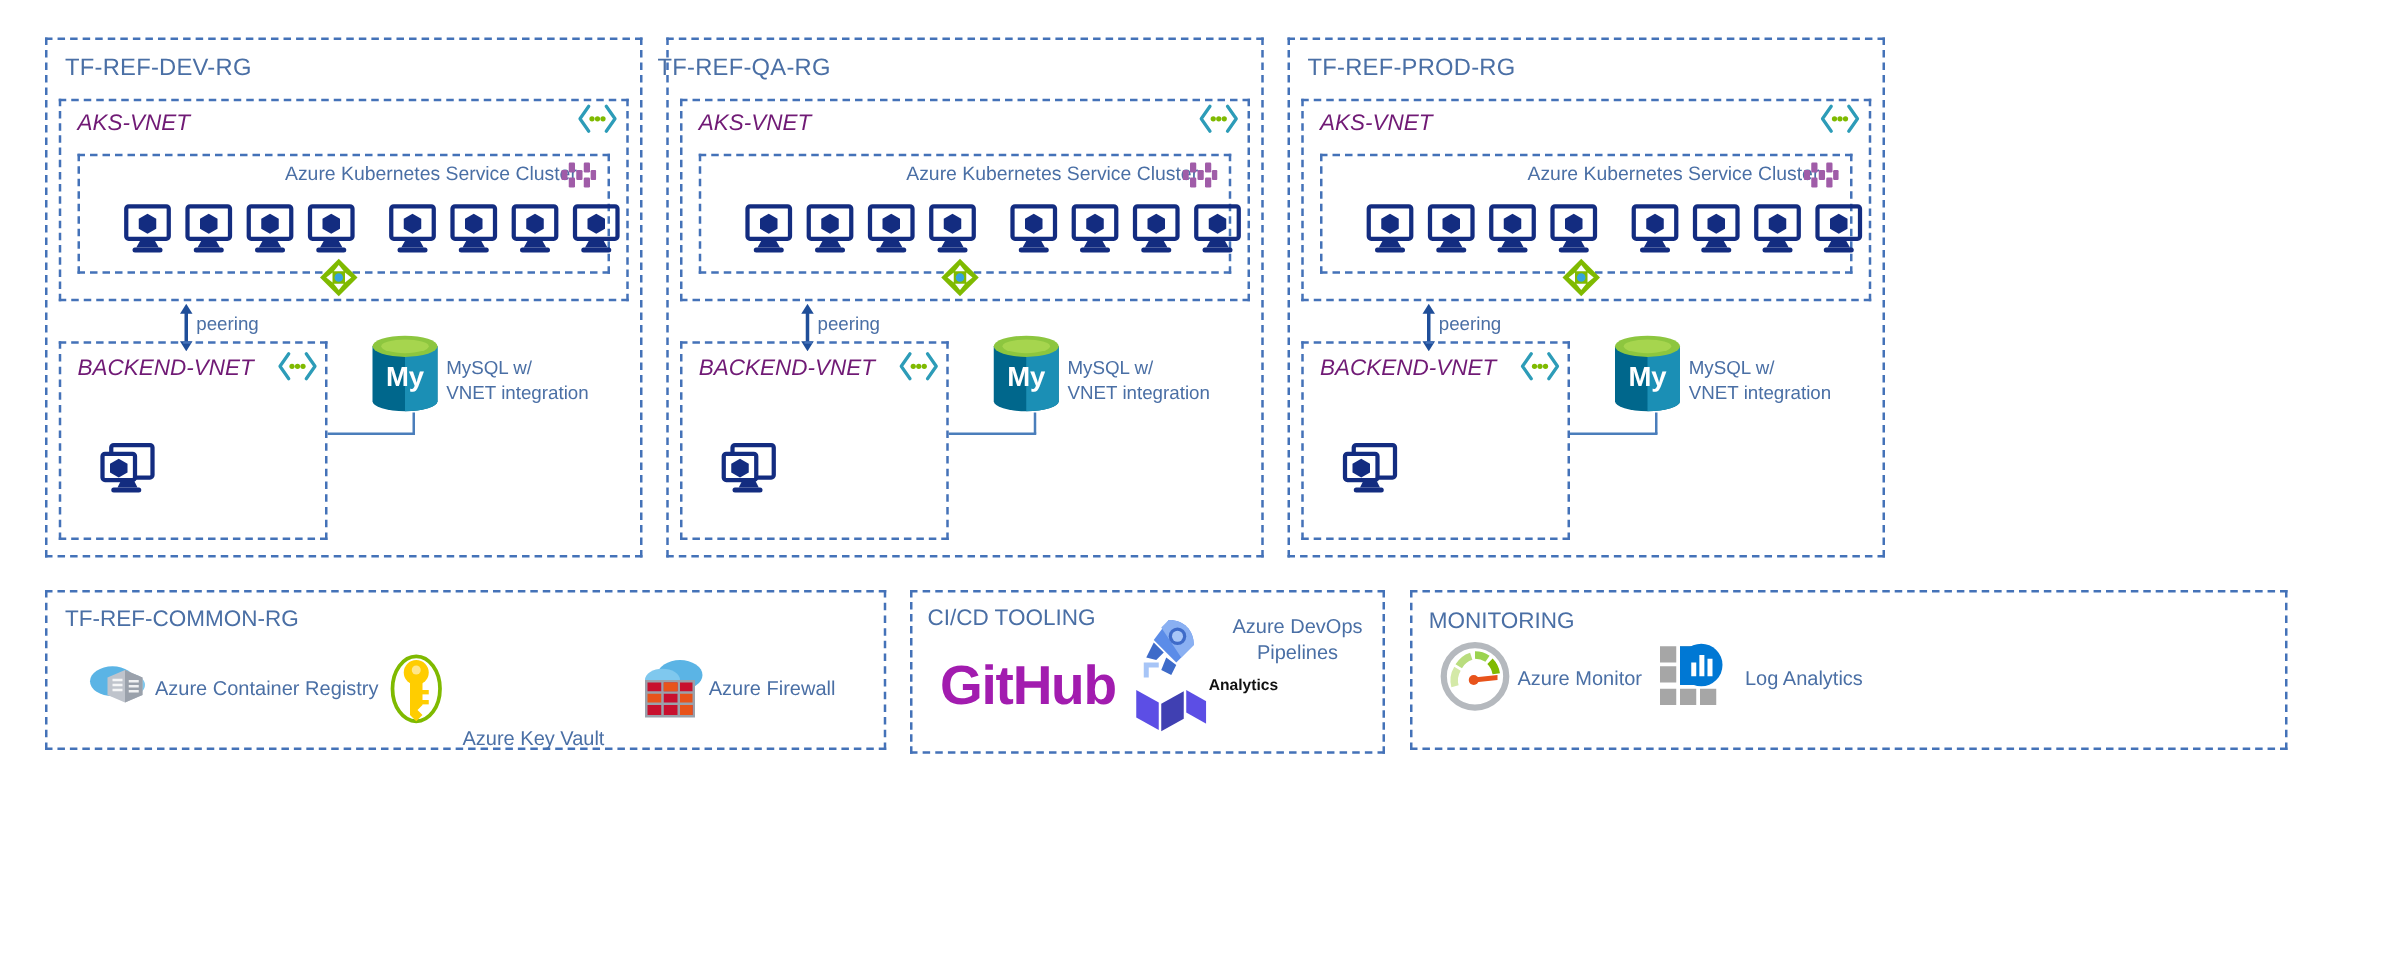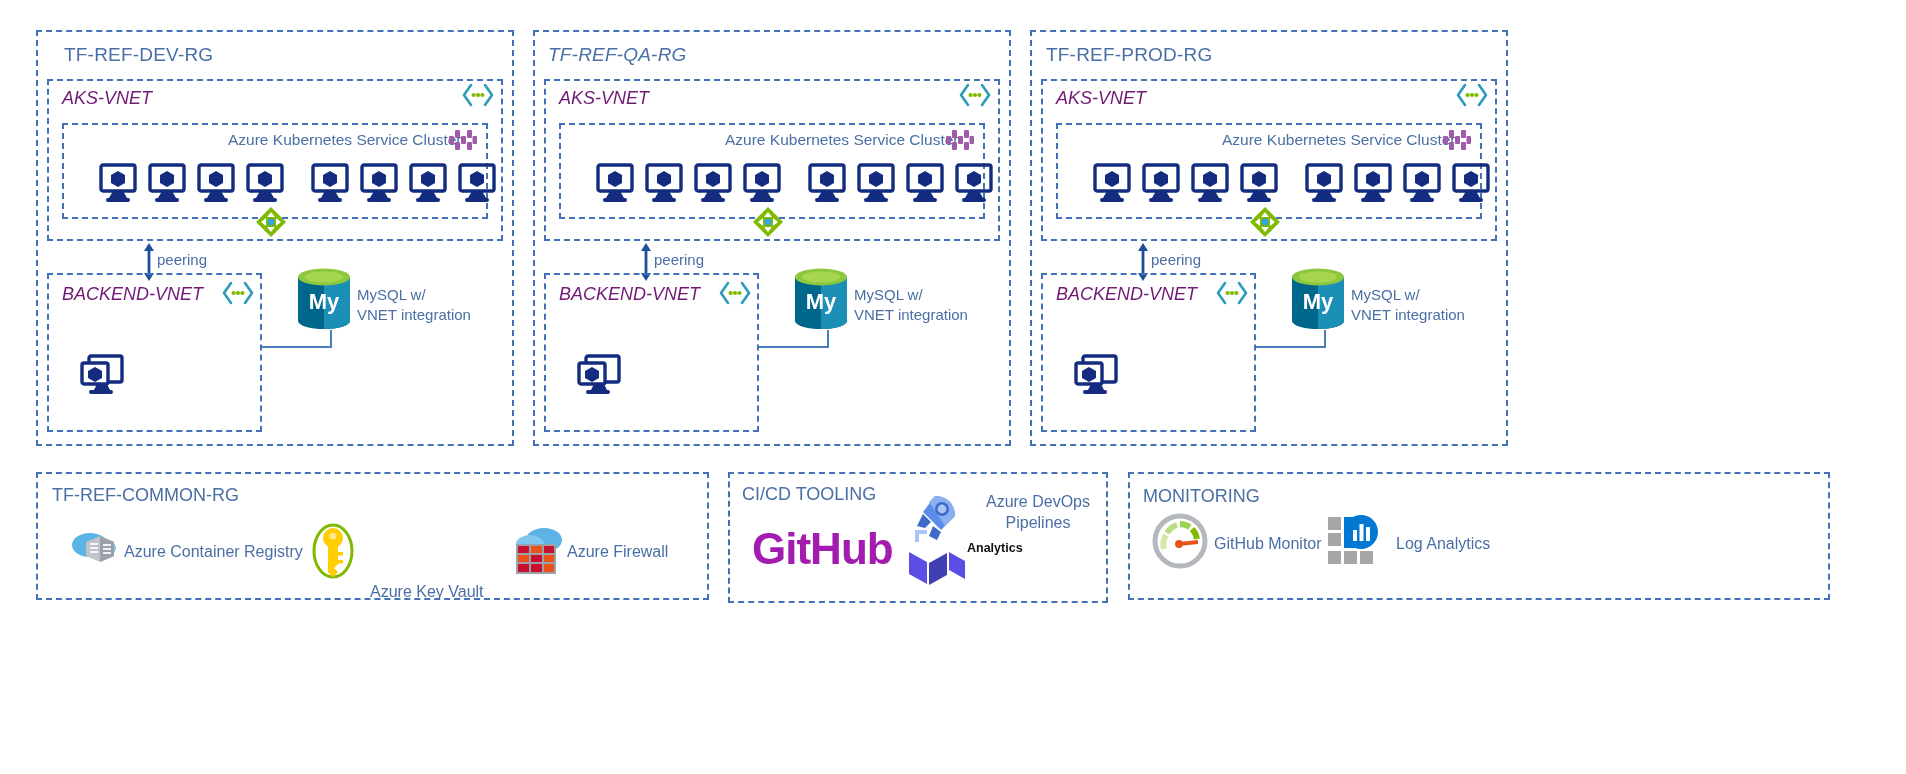--- a/index.html
+++ b/index.html
@@ -67,21 +67,21 @@
   }
   .ico{position:absolute;}
   .line{position:absolute;background:#4A7EBB;}
 </style>
 </head>
 <body>
 
 <div class="stage">
 
   <div class="dash" style="left:36px;top:30px;width:478px;height:416px;"></div>
-  <div class="rg-title" style="left:52px;top:44px;margin-left:12px;">TF-REF-DEV-RG</div>
+  <div class="rg-title" style="left:52px;top:44px;">TF-REF-DEV-RG</div>
 
   <div class="dash" style="left:47px;top:79px;width:456px;height:162px;"></div>
   <div class="vnet-title" style="left:62px;top:88px;">AKS-VNET</div>
   <div class="ico" style="left:461px;top:82px;">
     <svg width="34" height="26" viewBox="0 0 34 26">
       <path d="M10 3 L3 13 L10 23" fill="none" stroke="#2D9CB8" stroke-width="2.6" stroke-linecap="round" stroke-linejoin="round"></path>
       <path d="M24 3 L31 13 L24 23" fill="none" stroke="#2D9CB8" stroke-width="2.6" stroke-linecap="round" stroke-linejoin="round"></path>
       <circle cx="12.6" cy="13" r="2.1" fill="#7FBA00"></circle>
         <circle cx="17" cy="13" r="2.1" fill="#7FBA00"></circle>
         <circle cx="21.4" cy="13" r="2.1" fill="#7FBA00"></circle>
@@ -237,21 +237,21 @@
       <ellipse cx="28" cy="10" rx="19" ry="5.5" fill="#A6D54E"></ellipse>
       <text x="28" y="42" font-family="Liberation Sans, sans-serif" font-size="22" font-weight="bold" fill="#ffffff" text-anchor="middle">My</text>
     </svg>
   </div>
   <div class="db-label" style="left:357px;top:285px;">MySQL w/
 VNET integration</div>
   <div class="line" style="left:330px;top:330px;width:1.5px;height:17px;"></div>
   <div class="line" style="left:262px;top:346px;width:70px;height:1.5px;"></div>
 
   <div class="dash" style="left:533px;top:30px;width:478px;height:416px;"></div>
-  <div class="rg-title" style="left:548px;top:44px;font-style:italic;">TF-REF-QA-RG</div>
+  <div class="rg-title" style="left:526px;top:44px;">TF-REF-QA-RG</div>
 
   <div class="dash" style="left:544px;top:79px;width:456px;height:162px;"></div>
   <div class="vnet-title" style="left:559px;top:88px;">AKS-VNET</div>
   <div class="ico" style="left:958px;top:82px;">
     <svg width="34" height="26" viewBox="0 0 34 26">
       <path d="M10 3 L3 13 L10 23" fill="none" stroke="#2D9CB8" stroke-width="2.6" stroke-linecap="round" stroke-linejoin="round"></path>
       <path d="M24 3 L31 13 L24 23" fill="none" stroke="#2D9CB8" stroke-width="2.6" stroke-linecap="round" stroke-linejoin="round"></path>
       <circle cx="12.6" cy="13" r="2.1" fill="#7FBA00"></circle>
         <circle cx="17" cy="13" r="2.1" fill="#7FBA00"></circle>
         <circle cx="21.4" cy="13" r="2.1" fill="#7FBA00"></circle>
@@ -682,21 +682,21 @@
       <g stroke="#8DC63F" stroke-width="6" fill="none" stroke-linecap="butt">
         <path d="M12 36 A18 18 0 0 1 14 22" stroke="#D4E9A8"></path>
         <path d="M15 20 A18 18 0 0 1 25 12" stroke="#B9DD7E"></path>
         <path d="M28 11 A18 18 0 0 1 38 14" stroke="#9BD34F"></path>
         <path d="M40 16 A18 18 0 0 1 45 26" stroke="#7FBA00"></path>
       </g>
       <path d="M27 29 L46 27 L46 31 L27 33 Z" fill="#E8531B"></path>
       <circle cx="27" cy="31" r="4" fill="#E8531B"></circle>
     </svg>
   </div>
-  <div class="svc-label" style="left:1214px;top:534px;">GitHub Monitor</div>
+  <div class="svc-label" style="left:1214px;top:534px;">Azure Monitor</div>
 
   <div class="ico" style="left:1328px;top:513px;">
     <svg width="56" height="54" viewBox="0 0 56 54">
       <g fill="#A6A6A6">
         <rect x="0" y="4" width="13" height="13"></rect>
         <rect x="0" y="20" width="13" height="13"></rect>
         <rect x="0" y="38" width="13" height="13"></rect>
         <rect x="16" y="38" width="13" height="13"></rect>
         <rect x="32" y="38" width="13" height="13"></rect>
         <rect x="16" y="4" width="13" height="13"></rect>

